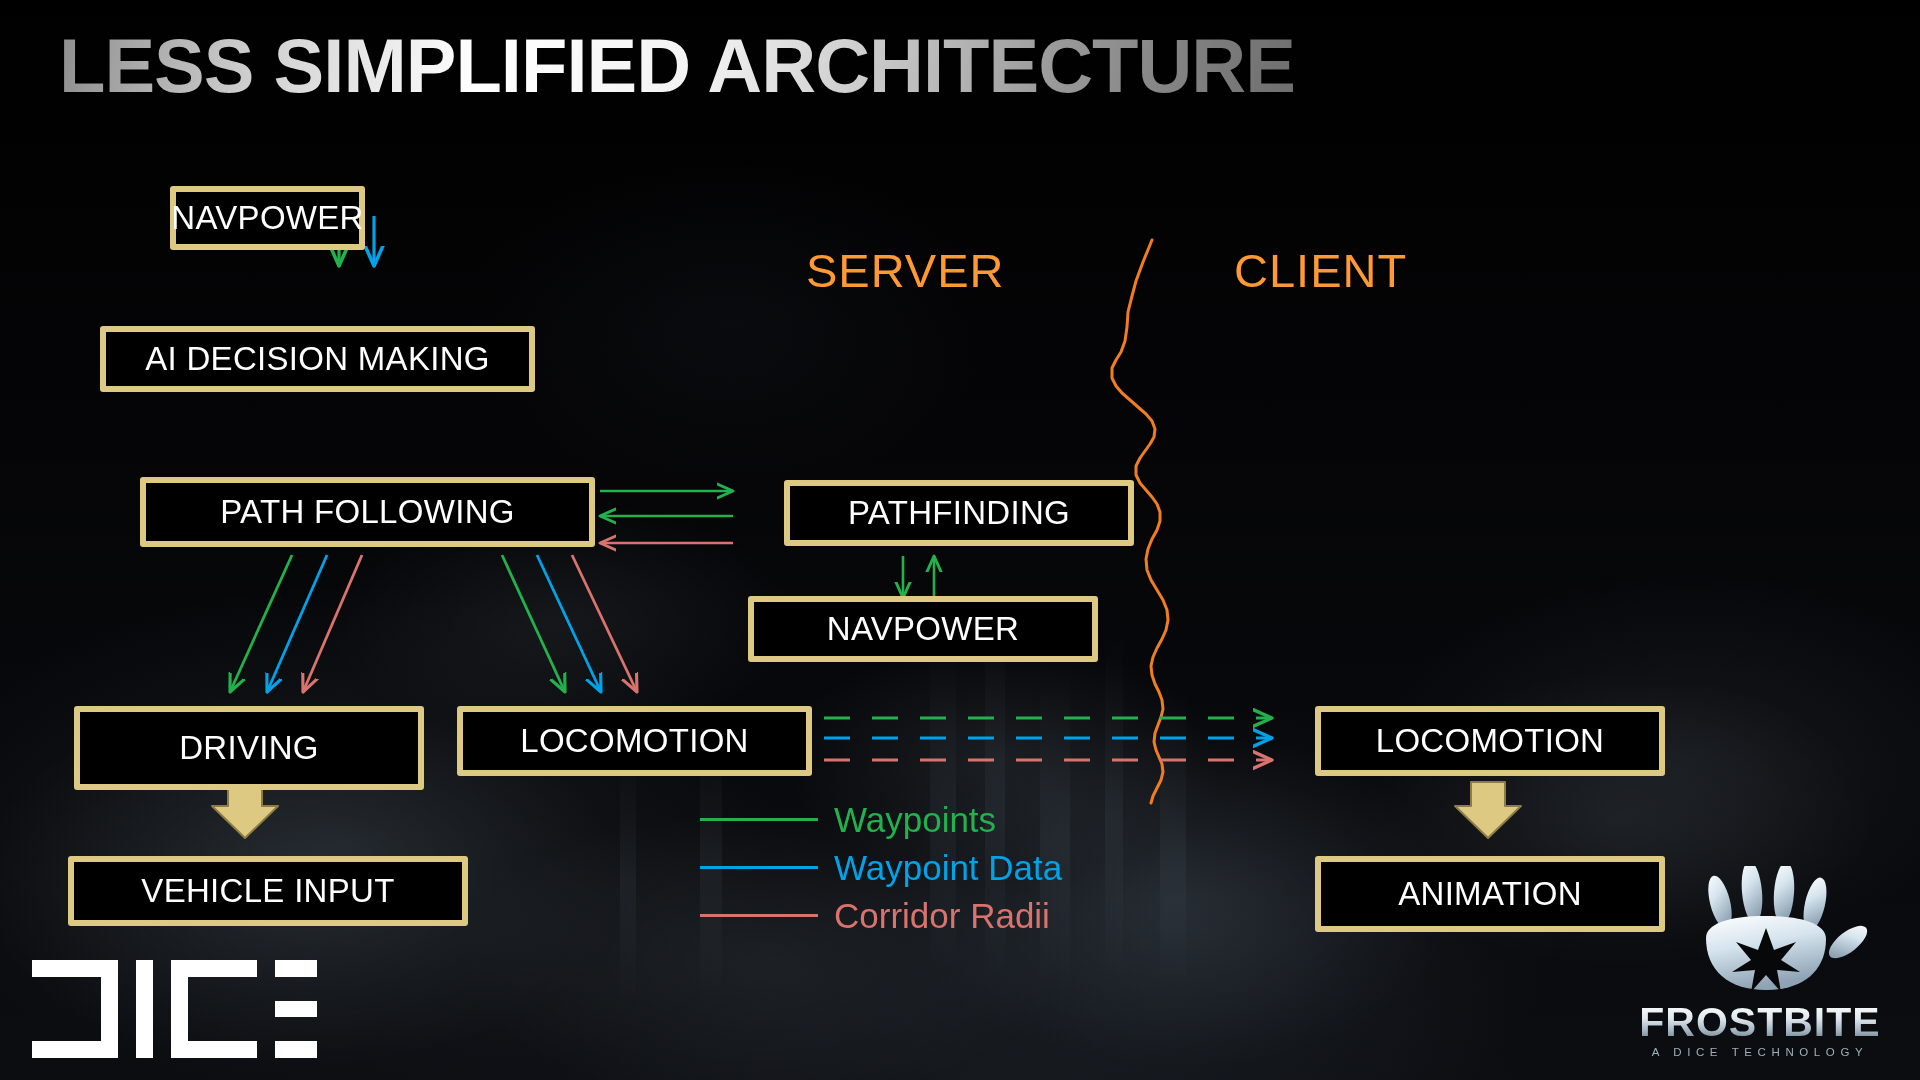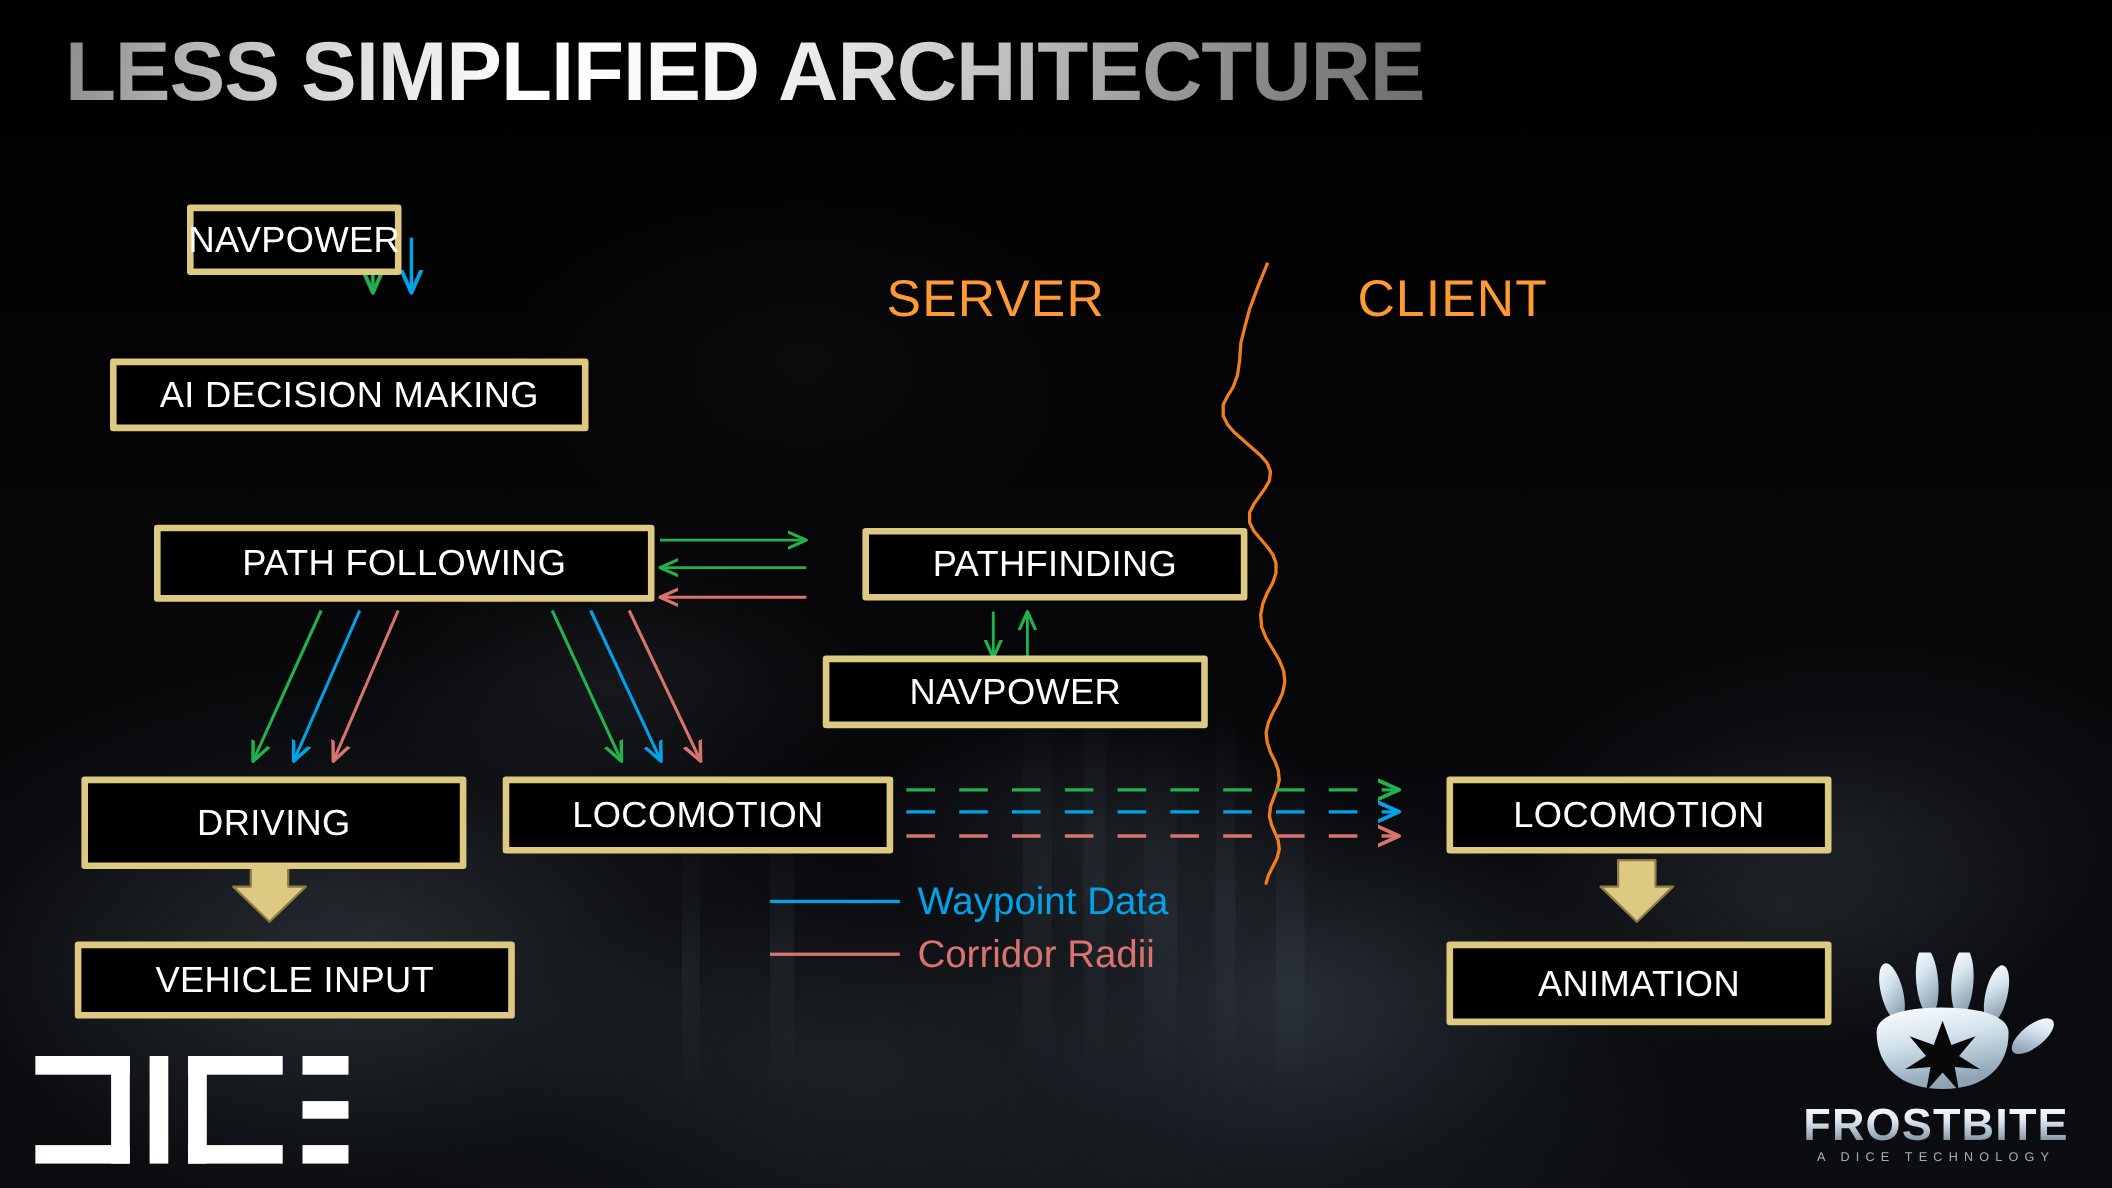--- a/index.html
+++ b/index.html
@@ -204,20 +204,24 @@
   <div class="node" style="left:457px; top:706px;  width:355px; height:70px;">LOCOMOTION</div>
 
   <div class="node" style="left:68px;  top:856px;  width:400px; height:70px;">VEHICLE INPUT</div>
 
   <div class="node" style="left:1315px; top:706px; width:350px; height:70px;">LOCOMOTION</div>
 
   <div class="node" style="left:1315px; top:856px; width:350px; height:76px;">ANIMATION</div>
 
   <div id="legend">
     <div class="legend-row">
+      <span class="legend-swatch" style="border-top-color:#22b14c;"></span>
+      <span class="legend-label" style="color:#22b14c;">Waypoints</span>
+    </div>
+    <div class="legend-row">
       <span class="legend-swatch" style="border-top-color:#00a2e8;"></span>
       <span class="legend-label" style="color:#00a2e8;">Waypoint Data</span>
     </div>
     <div class="legend-row">
       <span class="legend-swatch" style="border-top-color:#d9736e;"></span>
       <span class="legend-label" style="color:#d9736e;">Corridor Radii</span>
     </div>
   </div>
 
   <svg id="dice-logo" viewBox="0 0 285 98">

